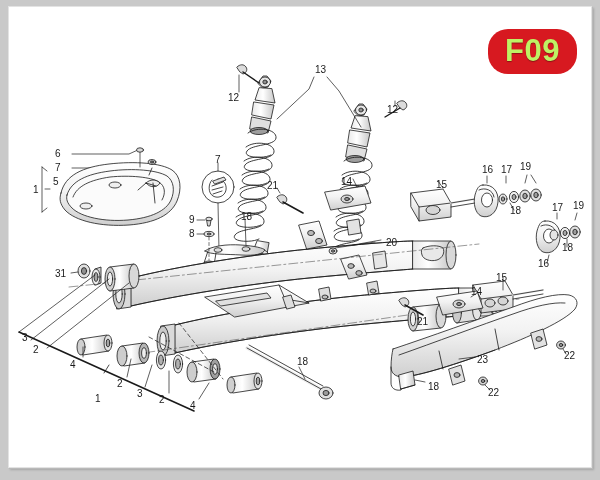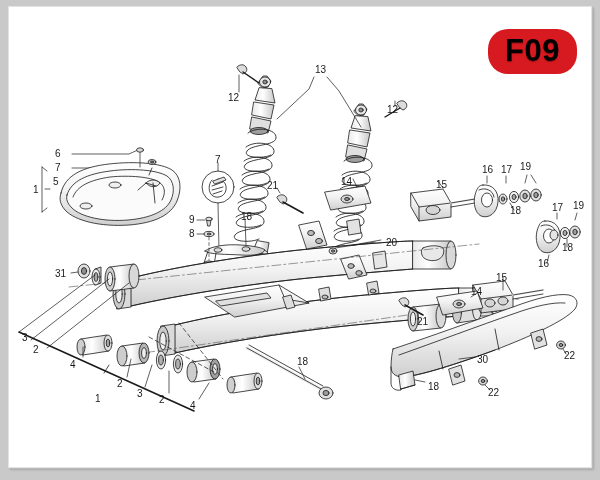--- a/index.html
+++ b/index.html
@@ -7,21 +7,21 @@
   body{width:600px;height:480px;overflow:hidden;
        font-family:"Liberation Sans",sans-serif;}
   #frame{position:absolute;left:0;top:0;width:600px;height:480px;
          background:#c9c9c9;box-sizing:border-box;}
   #sheet{position:absolute;left:8px;top:6px;width:584px;height:462px;
          background:#ffffff;box-sizing:border-box;
          border:1px solid #e3e3e3;
          box-shadow:1px 1px 0 #b9b9b9, 2px 2px 2px rgba(0,0,0,.18);}
   #art{position:absolute;left:0;top:0;width:584px;height:462px;}
   #badge{position:absolute;right:14px;top:22px;
-         background:#d71920;color:#000000;
+         background:#d71920;color:#bef264;
          font-size:31px;font-weight:bold;letter-spacing:.5px;
          padding:6px 17px 8px 17px;line-height:1;
          text-shadow:0 1px 1px rgba(0,0,0,.35);border-radius:20px;}
   .lbl{position:absolute;font-size:10px;color:#1a1a1a;
        line-height:1;white-space:nowrap;}
   svg{display:block;}
 </style>
 </head>
 <body>
 
@@ -467,19 +467,19 @@
     <div class="lbl" style="left:46px;top:262px">31</div>
     <div class="lbl" style="left:13px;top:326px">3</div>
     <div class="lbl" style="left:24px;top:338px">2</div>
     <div class="lbl" style="left:61px;top:353px">4</div>
     <div class="lbl" style="left:86px;top:387px">1</div>
     <div class="lbl" style="left:108px;top:372px">2</div>
     <div class="lbl" style="left:128px;top:382px">3</div>
     <div class="lbl" style="left:150px;top:388px">2</div>
     <div class="lbl" style="left:181px;top:394px">4</div>
     <div class="lbl" style="left:288px;top:350px">18</div>
-    <div class="lbl" style="left:468px;top:348px">30</div>
+    <div class="lbl" style="left:468px;top:348px">23</div>
     <div class="lbl" style="left:479px;top:381px">22</div>
     <div class="lbl" style="left:555px;top:344px">22</div>
     <div class="lbl" style="left:419px;top:375px">18</div>
 
   </div>
 </div>
 
 </body></html>

